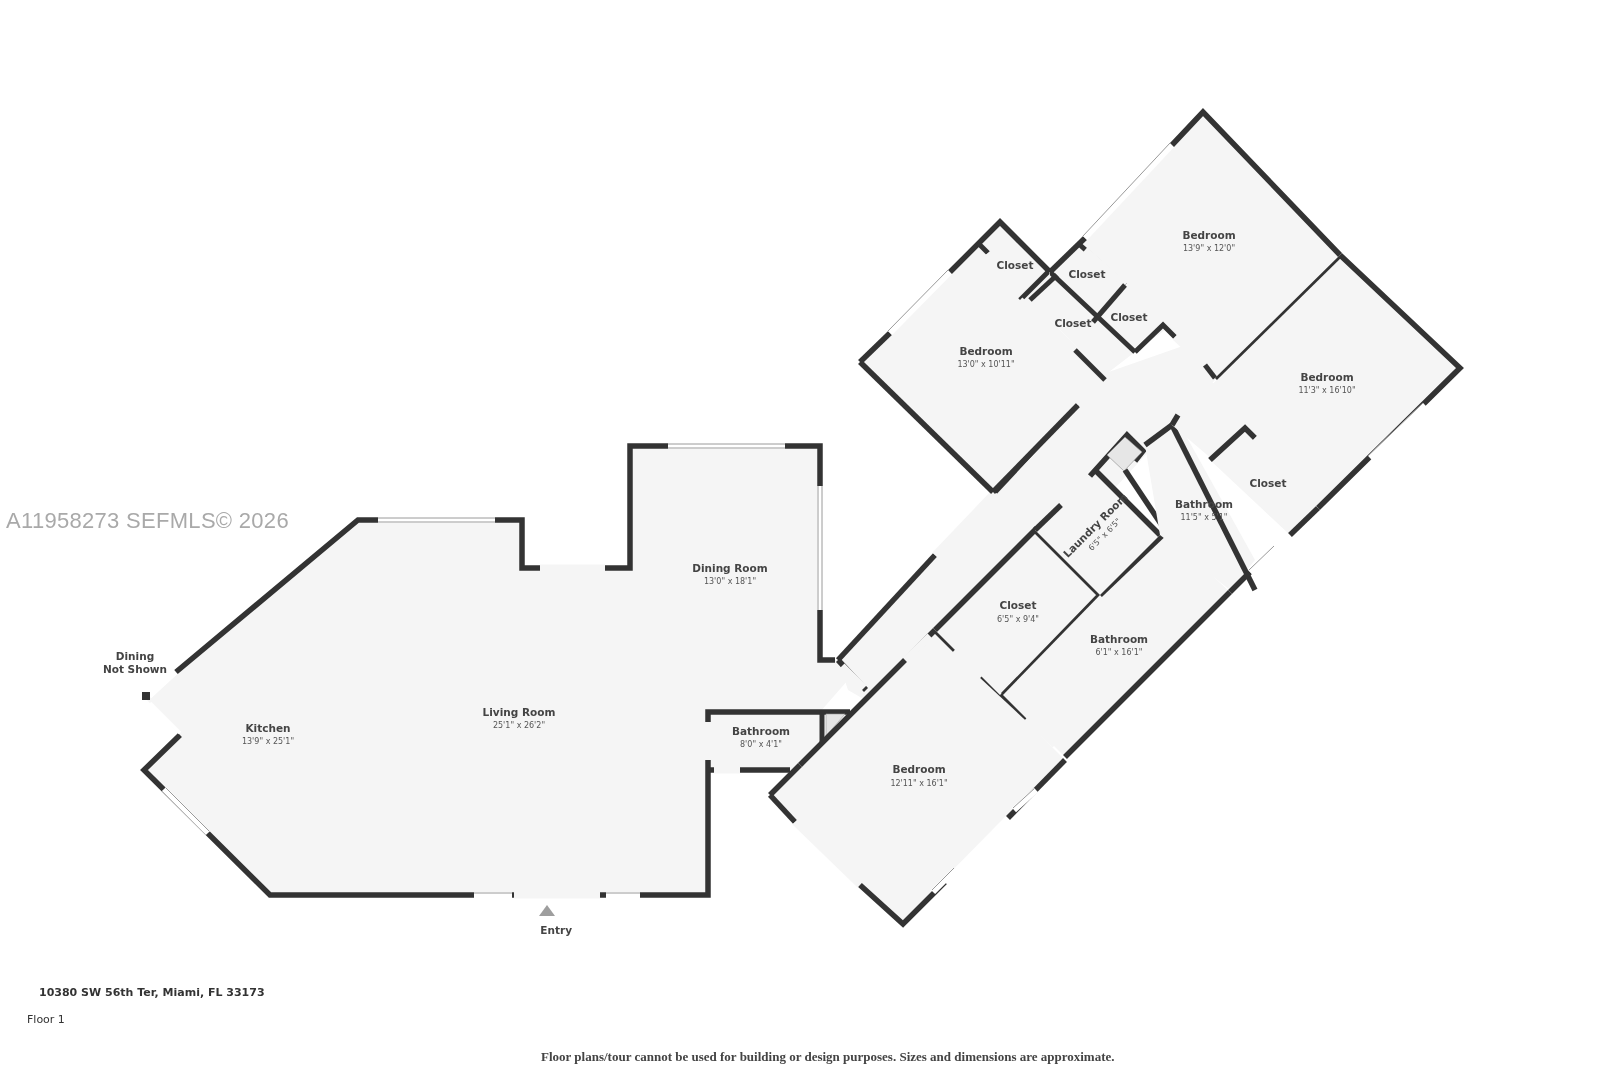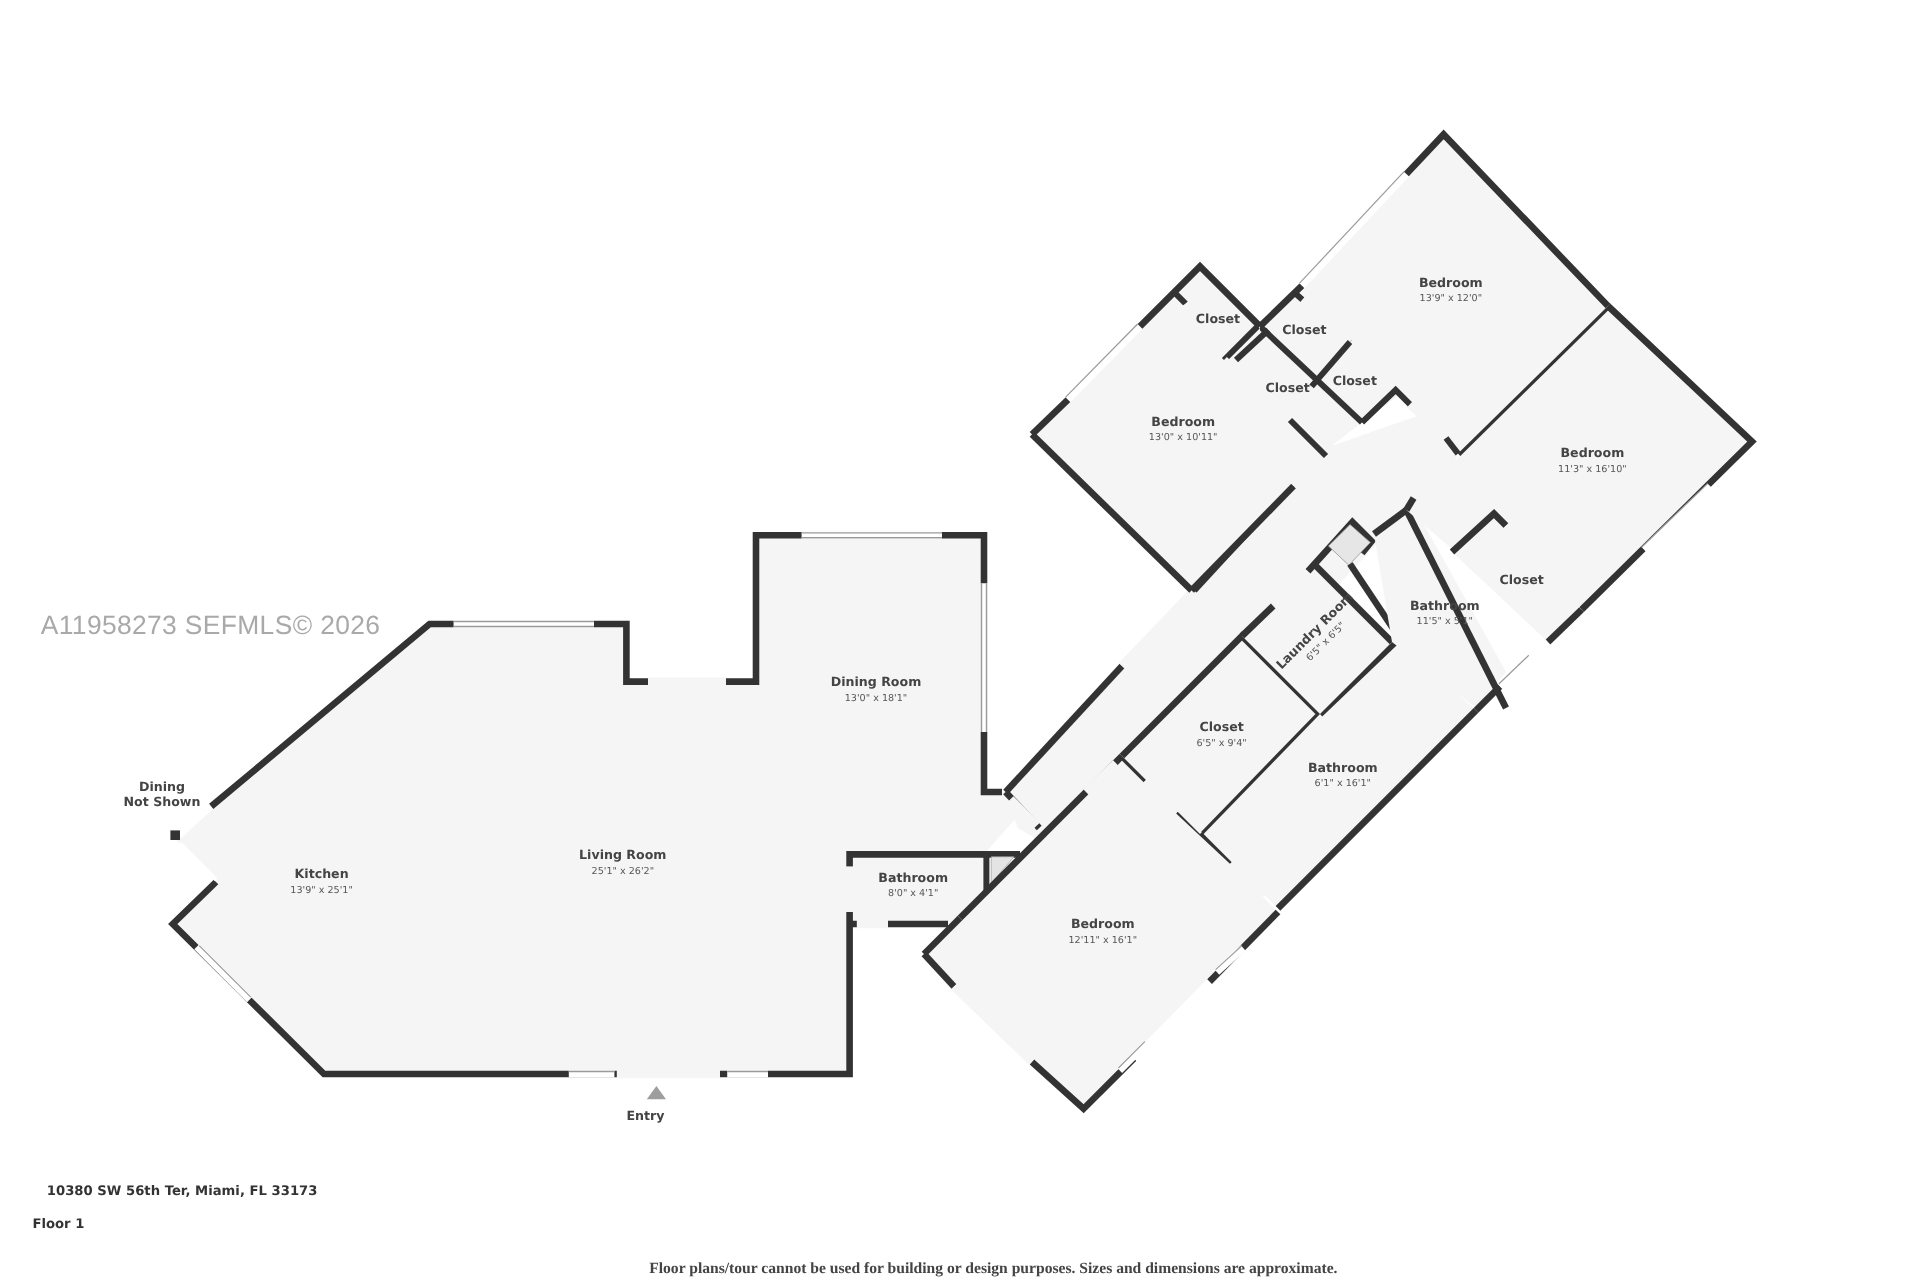--- a/index.html
+++ b/index.html
@@ -7,25 +7,25 @@
   #plan { position:absolute; left:0; top:0; width:1600px; height:1066px; }
   .floor { fill:#f5f5f5; stroke:none; }
   .wall { fill:none; stroke:#333333; stroke-width:5.5; stroke-linejoin:miter; stroke-linecap:butt; }
   .iwall { fill:none; stroke:#333333; stroke-width:5; stroke-linecap:butt; }
   .win { stroke:#ffffff; stroke-width:6; }
   .winline { stroke:#9a9a9a; stroke-width:1; }
   .door { stroke:#f5f5f5; stroke-width:7; }
   .opening { stroke:#ffffff; stroke-width:3.5; }
   .rlabel { font-family:"DejaVu Sans", sans-serif; font-size:10.5px; font-weight:bold; fill:#444444; text-anchor:middle; }
   .rdim { font-family:"DejaVu Sans", sans-serif; font-size:8px; fill:#555555; text-anchor:middle; }
-  .watermark { position:absolute; left:6px; top:508px; font-family:"Liberation Sans", sans-serif; font-size:22px; color:#a9a9a9; letter-spacing:0.3px;margin-left:28px; }
+  .watermark { position:absolute; left:6px; top:508px; font-family:"Liberation Sans", sans-serif; font-size:22px; color:#a9a9a9; letter-spacing:0.3px; }
   .address { position:absolute; left:27px; top:986px; font-family:"DejaVu Sans", sans-serif; font-size:11px; font-weight:bold; color:#333333;margin-left:12px; }
-  .floorname { position:absolute; left:27px; top:1013px; font-family:"DejaVu Sans", sans-serif; font-size:11px; font-weight:bold; color:#333333; }
+  .floorname { position:absolute; left:27px; top:1013px; font-family:"DejaVu Sans", sans-serif; font-size:11px; font-weight:normal; color:#333333; }
   .disclaimer { position:absolute; left:541px; top:1049px; font-family:Liberation Serif, serif; font-size:13px; font-weight:bold; color:#444444; }
-  .entry { position:absolute; left:522px; top:924px; width:50px; text-align:left; font-family:"DejaVu Sans", sans-serif; font-size:10.5px; font-weight:bold; color:#444444; }
+  .entry { position:absolute; left:522px; top:924px; width:50px; text-align:right; font-family:"DejaVu Sans", sans-serif; font-size:10.5px; font-weight:bold; color:#444444; }
   .space-ns { position:absolute; left:95px; top:650px; width:80px; text-align:center; font-family:"DejaVu Sans", sans-serif; font-size:10.5px; font-weight:bold; color:#444444; line-height:13px; }
 </style>
 </head>
 <body>
 
 <div class="watermark">A11958273  SEFMLS© 2026</div>
 
 <svg id="plan" viewBox="0 0 1600 1066" xmlns="http://www.w3.org/2000/svg">
 
   <g>

